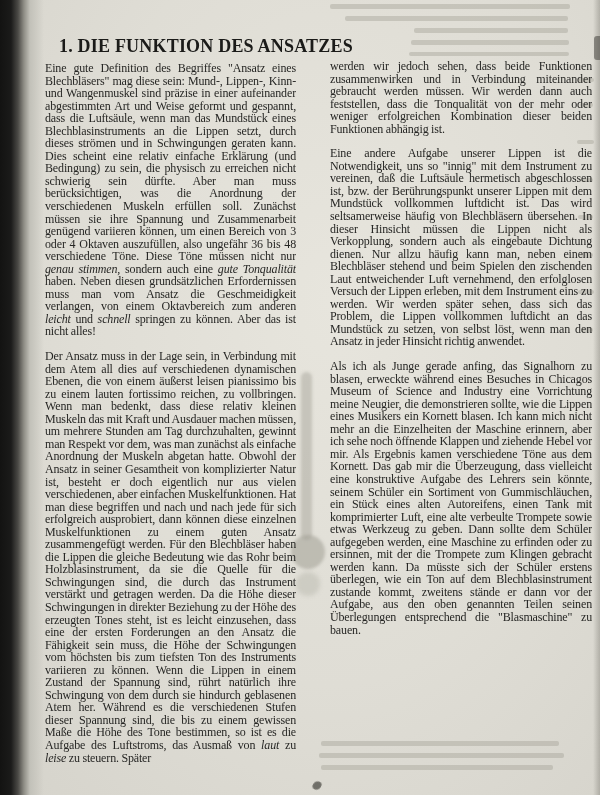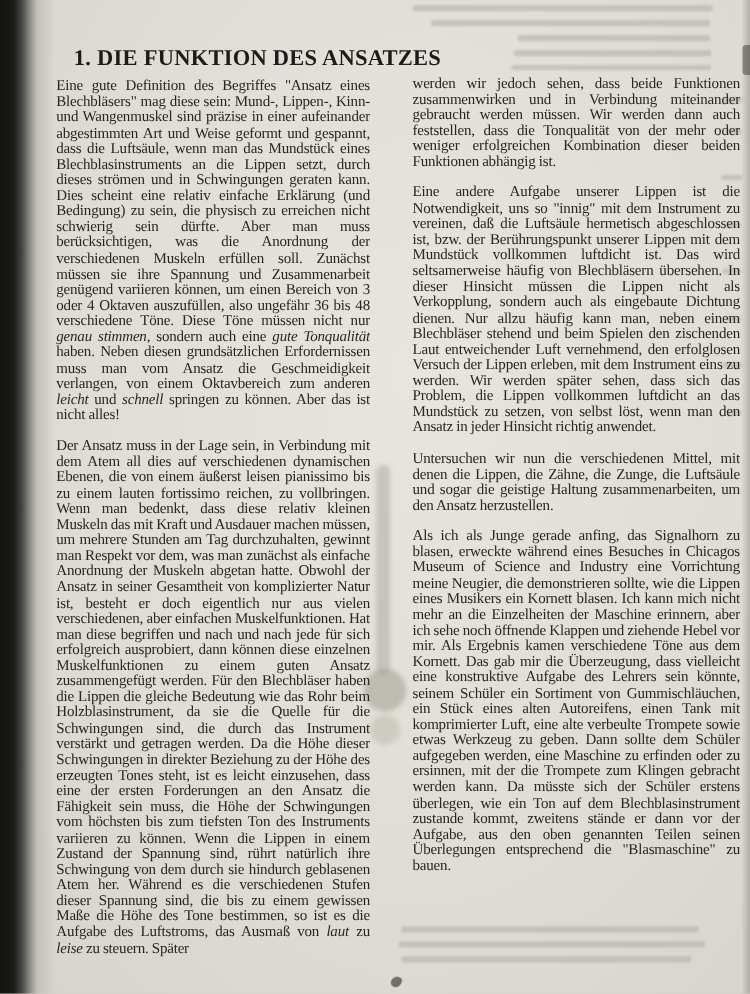--- a/index.html
+++ b/index.html
@@ -104,17 +104,16 @@
   <h1 class="title">1. DIE FUNKTION DES ANSATZES</h1>
 
   <div class="col col-left">
     <p><span>Eine gute Definition des Begriffes "Ansatz eines Blechbläsers" mag diese sein: Mund-, Lippen-, Kinn- und Wangenmuskel sind präzise in einer aufeinander abgestimmten Art und Weise geformt und gespannt, dass die Luftsäule, wenn man das Mundstück eines Blechblasinstruments an die Lippen setzt, durch dieses strömen und in Schwingungen geraten kann. Dies scheint eine relativ einfache Erklärung (und Bedingung) zu sein, die physisch zu erreichen nicht schwierig sein dürfte. Aber man muss berücksichtigen, was die Anordnung der verschiedenen Muskeln erfüllen soll. Zunächst müssen sie ihre Spannung und Zusammenarbeit genügend variieren können, um einen Bereich von 3 oder 4 Oktaven auszufüllen, also ungefähr 36 bis 48 verschiedene Töne. Diese Töne müssen nicht nur </span><em>genau stimmen</em><span>, sondern auch eine </span><em>gute Tonqualität</em><span> haben. Neben diesen grundsätzlichen Erfordernissen muss man vom Ansatz die Geschmeidigkeit verlangen, von einem Oktavbereich zum anderen </span><em>leicht</em><span> und </span><em>schnell</em><span> springen zu können. Aber das ist nicht alles!</span></p>
     <p><span>Der Ansatz muss in der Lage sein, in Verbindung mit dem Atem all dies auf verschiedenen dynamischen Ebenen, die von einem äußerst leisen pianissimo bis zu einem lauten fortissimo reichen, zu vollbringen. Wenn man bedenkt, dass diese relativ kleinen Muskeln das mit Kraft und Ausdauer machen müssen, um mehrere Stunden am Tag durchzuhalten, gewinnt man Respekt vor dem, was man zunächst als einfache Anordnung der Muskeln abgetan hatte. Obwohl der Ansatz in seiner Gesamtheit von komplizierter Natur ist, besteht er doch eigentlich nur aus vielen verschiedenen, aber einfachen Muskelfunktionen. Hat man diese begriffen und nach und nach jede für sich erfolgreich ausprobiert, dann können diese einzelnen Muskelfunktionen zu einem guten Ansatz zusammengefügt werden. Für den Blechbläser haben die Lippen die gleiche Bedeutung wie das Rohr beim Holzblasinstrument, da sie die Quelle für die Schwingungen sind, die durch das Instrument verstärkt und getragen werden. Da die Höhe dieser Schwingungen in direkter Beziehung zu der Höhe des erzeugten Tones steht, ist es leicht einzusehen, dass eine der ersten Forderungen an den Ansatz die Fähigkeit sein muss, die Höhe der Schwingungen vom höchsten bis zum tiefsten Ton des Instruments variieren zu können. Wenn die Lippen in einem Zustand der Spannung sind, rührt natürlich ihre Schwingung von dem durch sie hindurch geblasenen Atem her. Während es die verschiedenen Stufen dieser Spannung sind, die bis zu einem gewissen Maße die Höhe des Tone bestimmen, so ist es die Aufgabe des Luftstroms, das Ausmaß von </span><em>laut</em><span> zu </span><em>leise</em><span> zu steuern. Später</span></p>
   </div>
 
   <div class="col col-right">
     <p><span>werden wir jedoch sehen, dass beide Funktionen zusammenwirken und in Verbindung miteinander gebraucht werden müssen. Wir werden dann auch feststellen, dass die Tonqualität von der mehr oder weniger erfolgreichen Kombination dieser beiden Funktionen abhängig ist.</span></p>
     <p><span>Eine andere Aufgabe unserer Lippen ist die Notwendigkeit, uns so "innig" mit dem Instrument zu vereinen, daß die Luftsäule hermetisch abgeschlossen ist, bzw. der Berührungspunkt unserer Lippen mit dem Mundstück vollkommen luftdicht ist. Das wird seltsamerweise häufig von Blechbläsern übersehen. In dieser Hinsicht müssen die Lippen nicht als Verkopplung, sondern auch als eingebaute Dichtung dienen. Nur allzu häufig kann man, neben einem Blechbläser stehend und beim Spielen den zischenden Laut entweichender Luft vernehmend, den erfolglosen Versuch der Lippen erleben, mit dem Instrument eins zu werden. Wir werden später sehen, dass sich das Problem, die Lippen vollkommen luftdicht an das Mundstück zu setzen, von selbst löst, wenn man den Ansatz in jeder Hinsicht richtig anwendet.</span></p>
-    <p><span>Untersuchen wir nun die verschiedenen Mittel, mit denen die Lippen, die Zähne, die Zunge, die Luftsäule und sogar die geistige Haltung zusammenarbeiten, um den Ansatz herzustellen.</span></p>
     <p><span>Als ich als Junge gerade anfing, das Signalhorn zu blasen, erweckte während eines Besuches in Chicagos Museum of Science and Industry eine Vorrichtung meine Neugier, die demonstrieren sollte, wie die Lippen eines Musikers ein Kornett blasen. Ich kann mich nicht mehr an die Einzelheiten der Maschine erinnern, aber ich sehe noch öffnende Klappen und ziehende Hebel vor mir. Als Ergebnis kamen verschiedene Töne aus dem Kornett. Das gab mir die Überzeugung, dass vielleicht eine konstruktive Aufgabe des Lehrers sein könnte, seinem Schüler ein Sortiment von Gummischläuchen, ein Stück eines alten Autoreifens, einen Tank mit komprimierter Luft, eine alte verbeulte Trompete sowie etwas Werkzeug zu geben. Dann sollte dem Schüler aufgegeben werden, eine Maschine zu erfinden oder zu ersinnen, mit der die Trompete zum Klingen gebracht werden kann. Da müsste sich der Schüler erstens überlegen, wie ein Ton auf dem Blechblasinstrument zustande kommt, zweitens stände er dann vor der Aufgabe, aus den oben genannten Teilen seinen Überlegungen entsprechend die "Blasmaschine" zu bauen.</span></p>
   </div>
 
 </div>
 
 </body></html>

